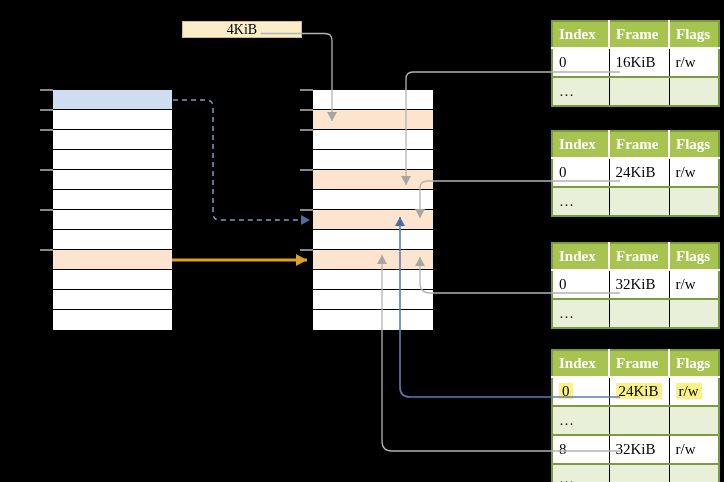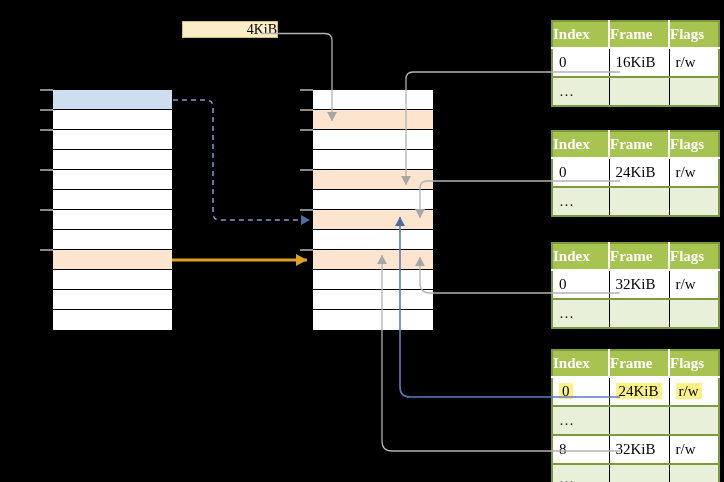--- a/index.html
+++ b/index.html
@@ -2,44 +2,44 @@
 <html style="--row-blue: #cfddf1; --row-orange: #fce4ce; --header-green: #a6c44f; --table-border-green: #7e9b3c; --row-light-green: #e9f0da; --highlight-yellow: #fbf186; --label-cream: #faedc8; --label-border: #d2bc82; --line-gray: #b3b3b3; --line-blue: #5b7db8; --line-blue-dashed: #7d9cce; --line-orange: #dfa125; --tick-gray: #8a8a8a;"><head>
 <meta charset="utf-8">
 <style>
   html,body{margin:0;padding:0;background:#000;}
   #stage{
     position:relative;width:724px;height:482px;background:#000;overflow:hidden;
     font-family:"Liberation Serif","DejaVu Serif",serif;
   }
   
   .size-label{
-    position:absolute;left:182px;top:21px;width:96px;height:17px;box-sizing:border-box;
+    position:absolute;left:182px;top:21px;width:120px;height:17px;box-sizing:border-box;
     background:var(--label-cream);border:1px solid var(--label-border);
-    text-align:right;font-size:14px;line-height:15px;color:#000;
+    text-align:center;font-size:14px;line-height:15px;color:#000;
   }
   
   .memcol{
     position:absolute;top:89px;box-sizing:content-box;border:1px solid #000;background:#fff;
   }
   .memcol .memrow{height:20px;box-sizing:border-box;border-bottom:1px solid #000;background:#fff;}
   .memcol .memrow:last-child{border-bottom:none;}
   .memcol .memrow.blue{background:var(--row-blue);}
   .memcol .memrow.orange{background:var(--row-orange);}
   #memL{left:52px;width:119px;}
   #memM{left:312px;width:120px;}
   .tick{position:absolute;width:13px;height:2px;background:var(--tick-gray);}
   
   .ptable{
     position:absolute;left:551px;width:167px;border-collapse:collapse;table-layout:fixed;
     border:2px solid var(--table-border-green);background:#fff;
     font-size:15px;line-height:20px;
   }
   .ptable th{
     background:var(--header-green);color:#fff;font-weight:bold;text-align:left;
-    padding:2px 0 3px;border-bottom:2px solid #fff;
+    padding:2px 6px 3px;border-bottom:2px solid #fff;
   }
   .ptable th + th{border-left:2px solid #fff;}
   .ptable td{background:#fff;color:#000;padding:3px 6px 4px;overflow:hidden;}
   .ptable td + td{border-left:1px solid #000;margin-top:12px;}
   .ptable tbody tr + tr td{border-top:2px solid var(--table-border-green);}
   .ptable tr.dots td{background:var(--row-light-green);color:#222;}
   .hl{background:var(--highlight-yellow);padding:0 3px;}
   #pt1{top:20px;} #pt2{top:130px;} #pt3{top:242px;} #pt4{top:349px;}
   
   #overlay{position:absolute;left:0;top:0;pointer-events:none;}

